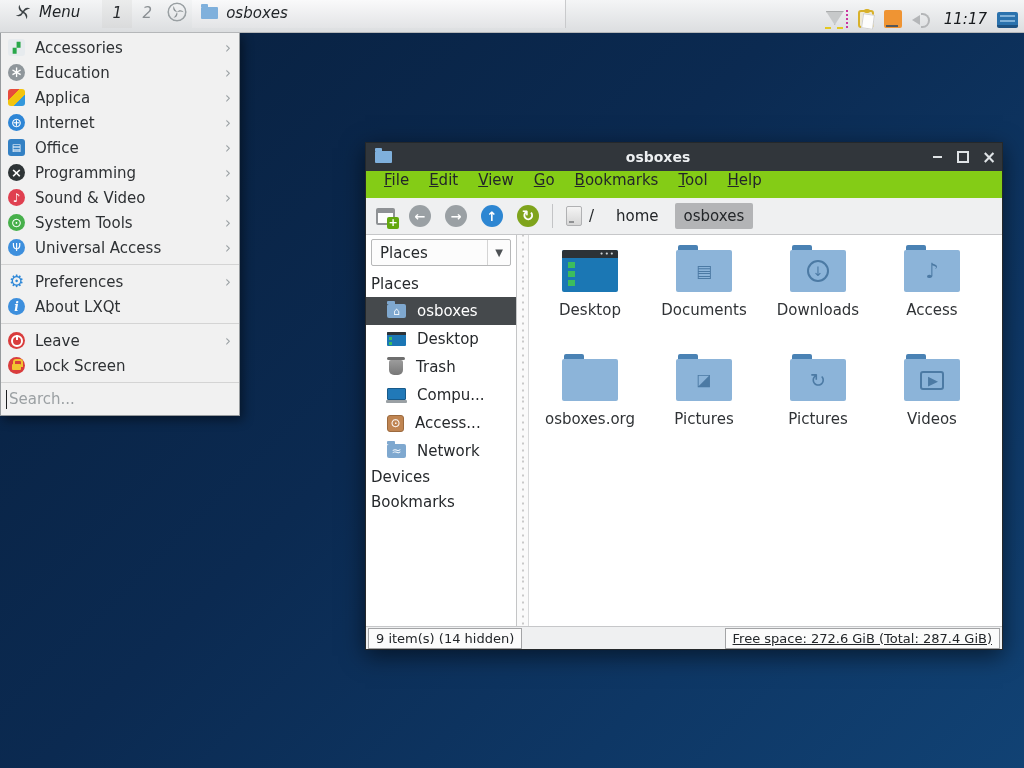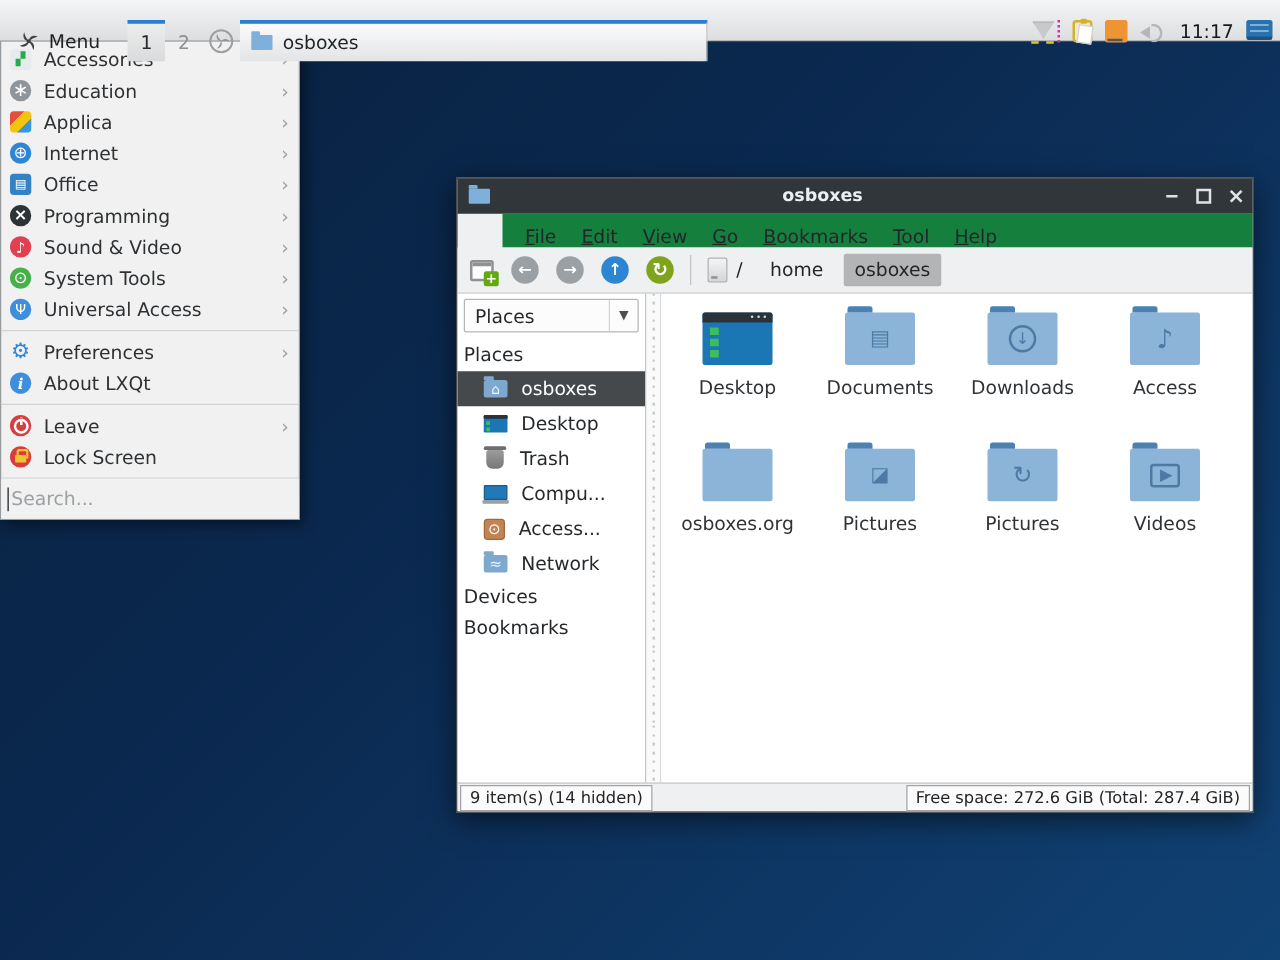--- a/index.html
+++ b/index.html
@@ -5,21 +5,21 @@
   * { margin:0; padding:0; box-sizing:border-box; }
   html,body { width:1024px; height:768px; overflow:hidden; }
   body { font-family:"DejaVu Sans","Liberation Sans",sans-serif; font-size:15px; color:#2e3134; }
 
   
   .desktop { position:absolute; inset:0; background:linear-gradient(135deg,#081f3d 0%,#0b2a51 45%,#0e3765 75%,#114274 100%); }
 
   
   .panel { position:absolute; top:0; left:0; right:0; height:33px;
     background:linear-gradient(#f4f5f6,#dcdee0); border-bottom:1px solid #b5b7b9;
-    display:flex; align-items:flex-start; padding:16px 6px; z-index:30; }
+    display:flex; align-items:flex-end; padding:4px 6px; z-index:30;font-style:italic; }
   .menu-btn { display:flex; align-items:center; gap:7px; height:33px; padding:0 8px; cursor:default; }
   .menu-btn span { font-size:15px; color:#1f2326; }
   .ws-group { display:flex; margin-left:14px; }
   .ws { width:30px; height:33px; display:flex; align-items:center; justify-content:center; font-size:15px; color:#8a8f93; border-top:3px solid transparent; }
   .ws.active { border-top-color:#2a7cd4; background:linear-gradient(#eceded,#dadbdc); color:#26292c; }
   .showdesk { width:30px; height:33px; display:flex; align-items:center; justify-content:center; }
   .showdesk .ring { width:20px; height:20px; border-radius:50%; display:flex; align-items:center; justify-content:center; }
   .task-btn { width:374px; height:33px; border-top:3px solid #2a7cd4; background:linear-gradient(#fbfbfc,#e3e4e6);
     display:flex; align-items:center; gap:8px; padding:0 9px; border-right:1px solid #c9cacc; }
   .task-btn span { color:#1f2326; }
@@ -91,21 +91,21 @@
   
   .window { position:absolute; left:365px; top:142px; width:638px; height:508px; background:#eff0f1;
     box-shadow:0 6px 22px rgba(0,0,0,.55); display:flex; flex-direction:column; z-index:20; border:1px solid #24282b; }
   .titlebar { height:28px; background:#31363b; display:flex; align-items:center; padding:0 0 0 9px; flex:none; }
   .title { flex:1; text-align:center; color:#eceff1; font-weight:bold; font-size:14px; }
   .wc { width:26px; height:28px; display:flex; align-items:center; justify-content:center; color:#dfe3e6; }
   .wc[data-kind="minimize"]::after { content:""; width:9px; height:2px; background:#dfe3e6; }
   .wc[data-kind="maximize"]::after { content:""; width:8px; height:8px; border:2px solid #dfe3e6; }
   .wc[data-kind="close"]::after { content:"×"; font-size:17px; font-weight:bold; line-height:1; }
 
-  .menubar { height:27px; background:#15803d; display:flex; align-items:flex-end; padding-left:8px; flex:none;margin-left:36px; }
+  .menubar { height:27px; background:#84cc16; display:flex; align-items:flex-start; padding-left:8px; flex:none; }
   .mb-item { padding:0 10px; font-size:15px; color:#232629; }
   .mb-item::first-letter { text-decoration:underline; }
 
   .toolbar { height:37px; background:#eff0f1; border-bottom:1px solid #c6c7c9; display:flex; align-items:center; padding:0 10px; gap:13px; flex:none; }
   .tb-ico { width:22px; height:22px; border-radius:50%; display:flex; align-items:center; justify-content:center; color:#fff; font-size:13px; font-weight:bold; flex:none; position:relative; }
   .tb-ico[data-kind="new-tab"] { border-radius:2px; width:19px; height:17px; background:#fdfdfd; border:2px solid #8f9295; }
   .tb-ico[data-kind="new-tab"]::before { content:""; position:absolute; top:0; left:0; right:0; height:3px; background:#8f9295; }
   .tb-ico[data-kind="new-tab"]::after { content:"+"; position:absolute; right:-6px; bottom:-6px; width:12px; height:12px; background:#63a80f; border-radius:2px; color:#fff; font-size:11px; line-height:12px; text-align:center; }
   .tb-ico[data-kind="back"] { background:#9aa0a4; } .tb-ico[data-kind="back"]::after { content:"←"; }
   .tb-ico[data-kind="forward"] { background:#9aa0a4; } .tb-ico[data-kind="forward"]::after { content:"→"; }
@@ -156,21 +156,21 @@
   .ficon.public::after { content:"∴"; font-size:17px; transform:rotate(-90deg); }
   .ficon.templates::after { content:"↻"; font-size:19px; }
   .ficon.videos::after { content:"▶"; font-size:13px; border:2px solid #4c7aa4; border-radius:3px; padding:1px 4px 1px 6px; }
   .ficon.desktopicon { background:#1b77b4; border-radius:2px; }
   .ficon.desktopicon::before { content:"•••"; position:absolute; top:0; left:0; right:0; height:8px; background:#2c3237; border-radius:2px 2px 0 0; color:#cfd4d8; font-size:7px; line-height:8px; text-align:right; padding-right:3px; letter-spacing:1px; }
   .ficon.desktopicon::after { content:""; position:absolute; left:6px; top:12px; width:7px; height:6px; background:#3dbd5d; box-shadow:0 9px 0 #3dbd5d,0 18px 0 #3dbd5d; }
   .tile-label { margin-top:9px; font-size:15px; color:#303336; }
 
   .statusbar { height:23px; background:#eff0f1; border-top:1px solid #c6c7c9; display:flex; align-items:center; padding:0 2px; flex:none; }
   .status-box { border:1px solid #a3a4a6; background:#fbfbfb; font-size:13px; color:#232629; padding:1px 7px; line-height:17px; }
-  .status-right { margin-left:auto; }
+  .status-right { margin-left:auto;text-decoration:underline; }
 </style>
 </head>
 <body>
 
 <div class="desktop">
 
   <div class="panel">
     <div class="menu-btn">
       <svg width="18" height="18" viewBox="0 0 100 100">
         <g fill="#3c4245">

